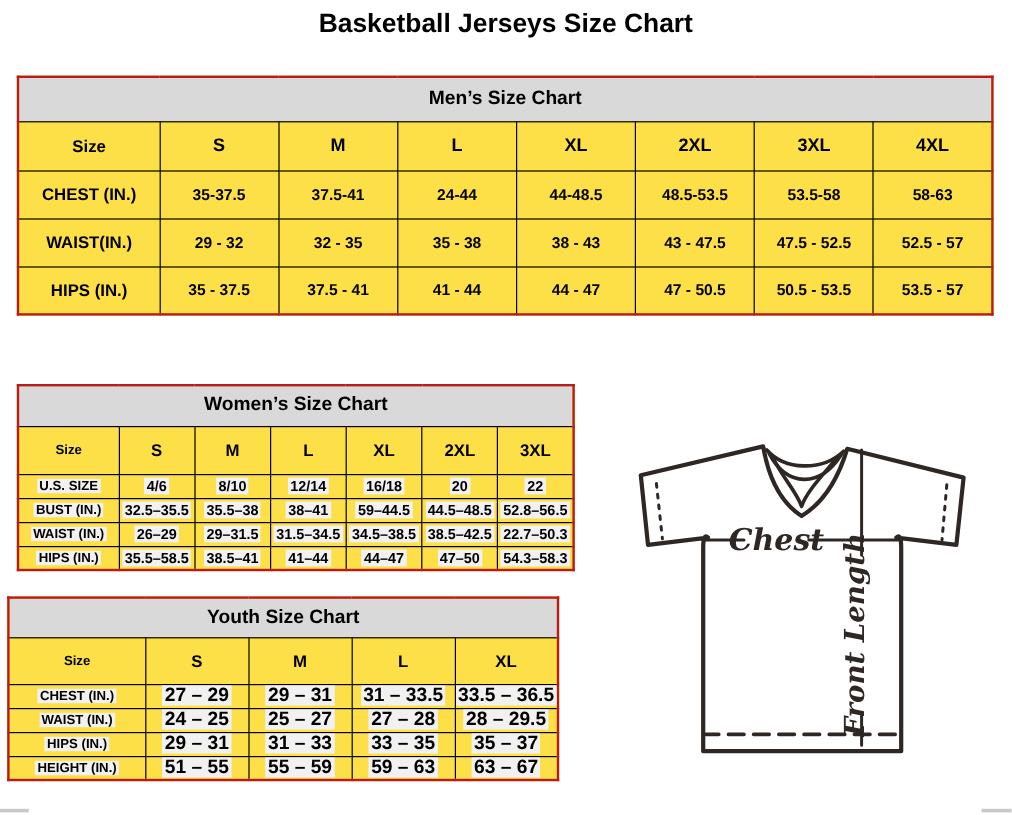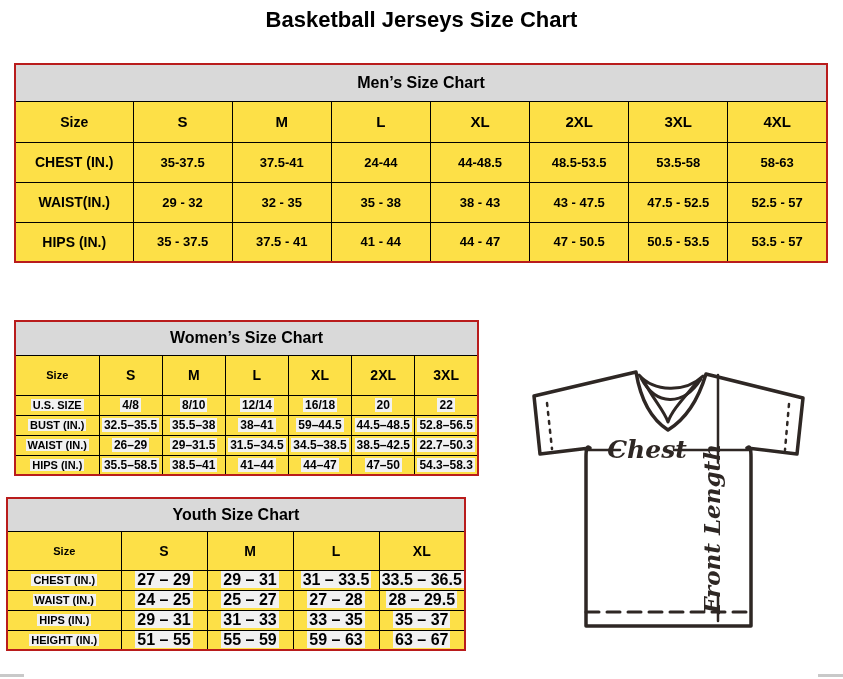--- a/index.html
+++ b/index.html
@@ -141,21 +141,21 @@
           <th class="rowlabel sizehead">Size</th>
           <th class="sizecell">S</th>
           <th class="sizecell">M</th>
           <th class="sizecell">L</th>
           <th class="sizecell">XL</th>
           <th class="sizecell">2XL</th>
           <th class="sizecell">3XL</th>
         </tr>
         <tr class="r-data">
           <td class="rowlabel"><span class="hl">U.S. SIZE</span></td>
-          <td class="val"><span class="hl">4/8</span></td>
+          <td class="val"><span class="hl">4/6</span></td>
           <td class="val"><span class="hl">8/10</span></td>
           <td class="val"><span class="hl">12/14</span></td>
           <td class="val"><span class="hl">16/18</span></td>
           <td class="val"><span class="hl">20</span></td>
           <td class="val"><span class="hl">22</span></td>
         </tr>
         <tr class="r-data">
           <td class="rowlabel"><span class="hl">BUST (IN.)</span></td>
           <td class="val"><span class="hl">32.5–35.5</span></td>
           <td class="val"><span class="hl">35.5–38</span></td>

